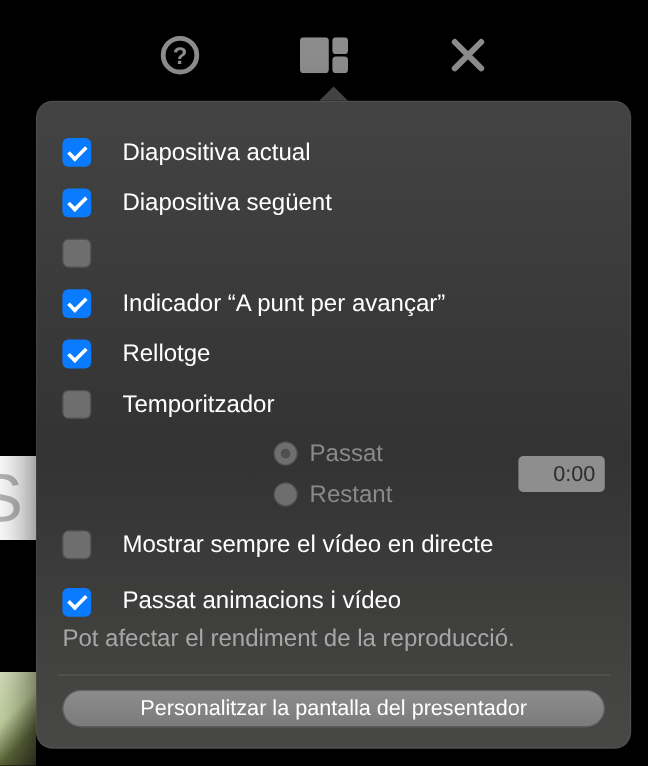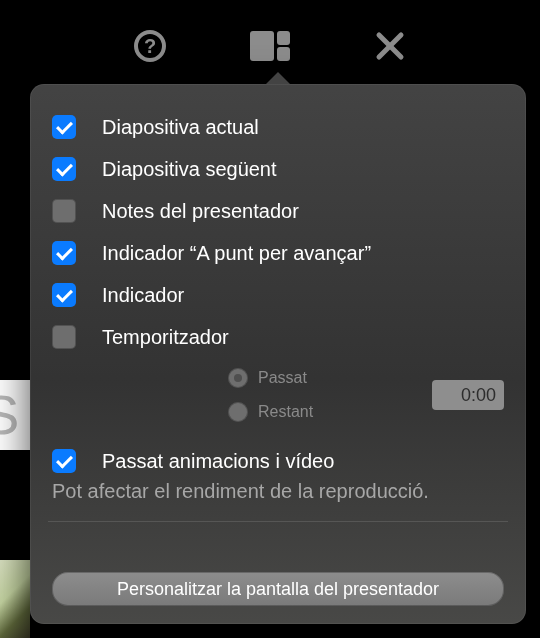--- a/index.html
+++ b/index.html
@@ -125,21 +125,21 @@
     display:flex;
     flex-direction:column;
     gap:2px;
     margin-top:4px;
   }
   .radio-row {
     display:flex;
     align-items:center;
     gap:10px;
     color:#8a8a8a;
-    font-size:16px;
+    font-size:20px;
     margin-left: 176px;
     height: 32px;
     text-align: right;
   }
   .radio {
     width:20px;
     height:20px;
     border-radius:50%;
     background:#6e6e6e;
     box-shadow: inset 0 0 0 1px rgba(0,0,0,0.25);
@@ -235,31 +235,30 @@
     <span>Diapositiva actual</span>
   </div>
 
   <div class="row">
     <span class="checkbox checked"></span>
     <span>Diapositiva següent</span>
   </div>
 
   <div class="row">
     <span class="checkbox unchecked"></span>
-    <span>Notes del presentador</span>
   </div>
 
   <div class="row">
     <span class="checkbox checked"></span>
     <span>Indicador “A punt per avançar”</span>
   </div>
 
   <div class="row">
     <span class="checkbox checked"></span>
-    <span>Indicador</span>
+    <span>Rellotge</span>
   </div>
 
   <div class="row">
     <span class="checkbox unchecked"></span>
     <span>Temporitzador</span>
   </div>
 
   <div class="timer-block">
     <div class="radio-row">
       <span class="radio dot"></span>
@@ -270,20 +269,24 @@
       <span>Restant</span>
     </div>
   </div>
 
   <div class="time-field">
     <span>0:00</span>
   </div>
 
   <div class="spacer"></div>
 
+  <div class="row">
+    <span class="checkbox unchecked"></span>
+    <span>Mostrar sempre el vídeo en directe</span>
+  </div>
 
   <div class="spacer"></div>
 
   <div class="row">
     <span class="checkbox checked"></span>
     <span>Passat animacions i vídeo</span>
   </div>
   <div class="note">Pot afectar el rendiment de la reproducció.</div>
 
   <div class="divider"></div>

